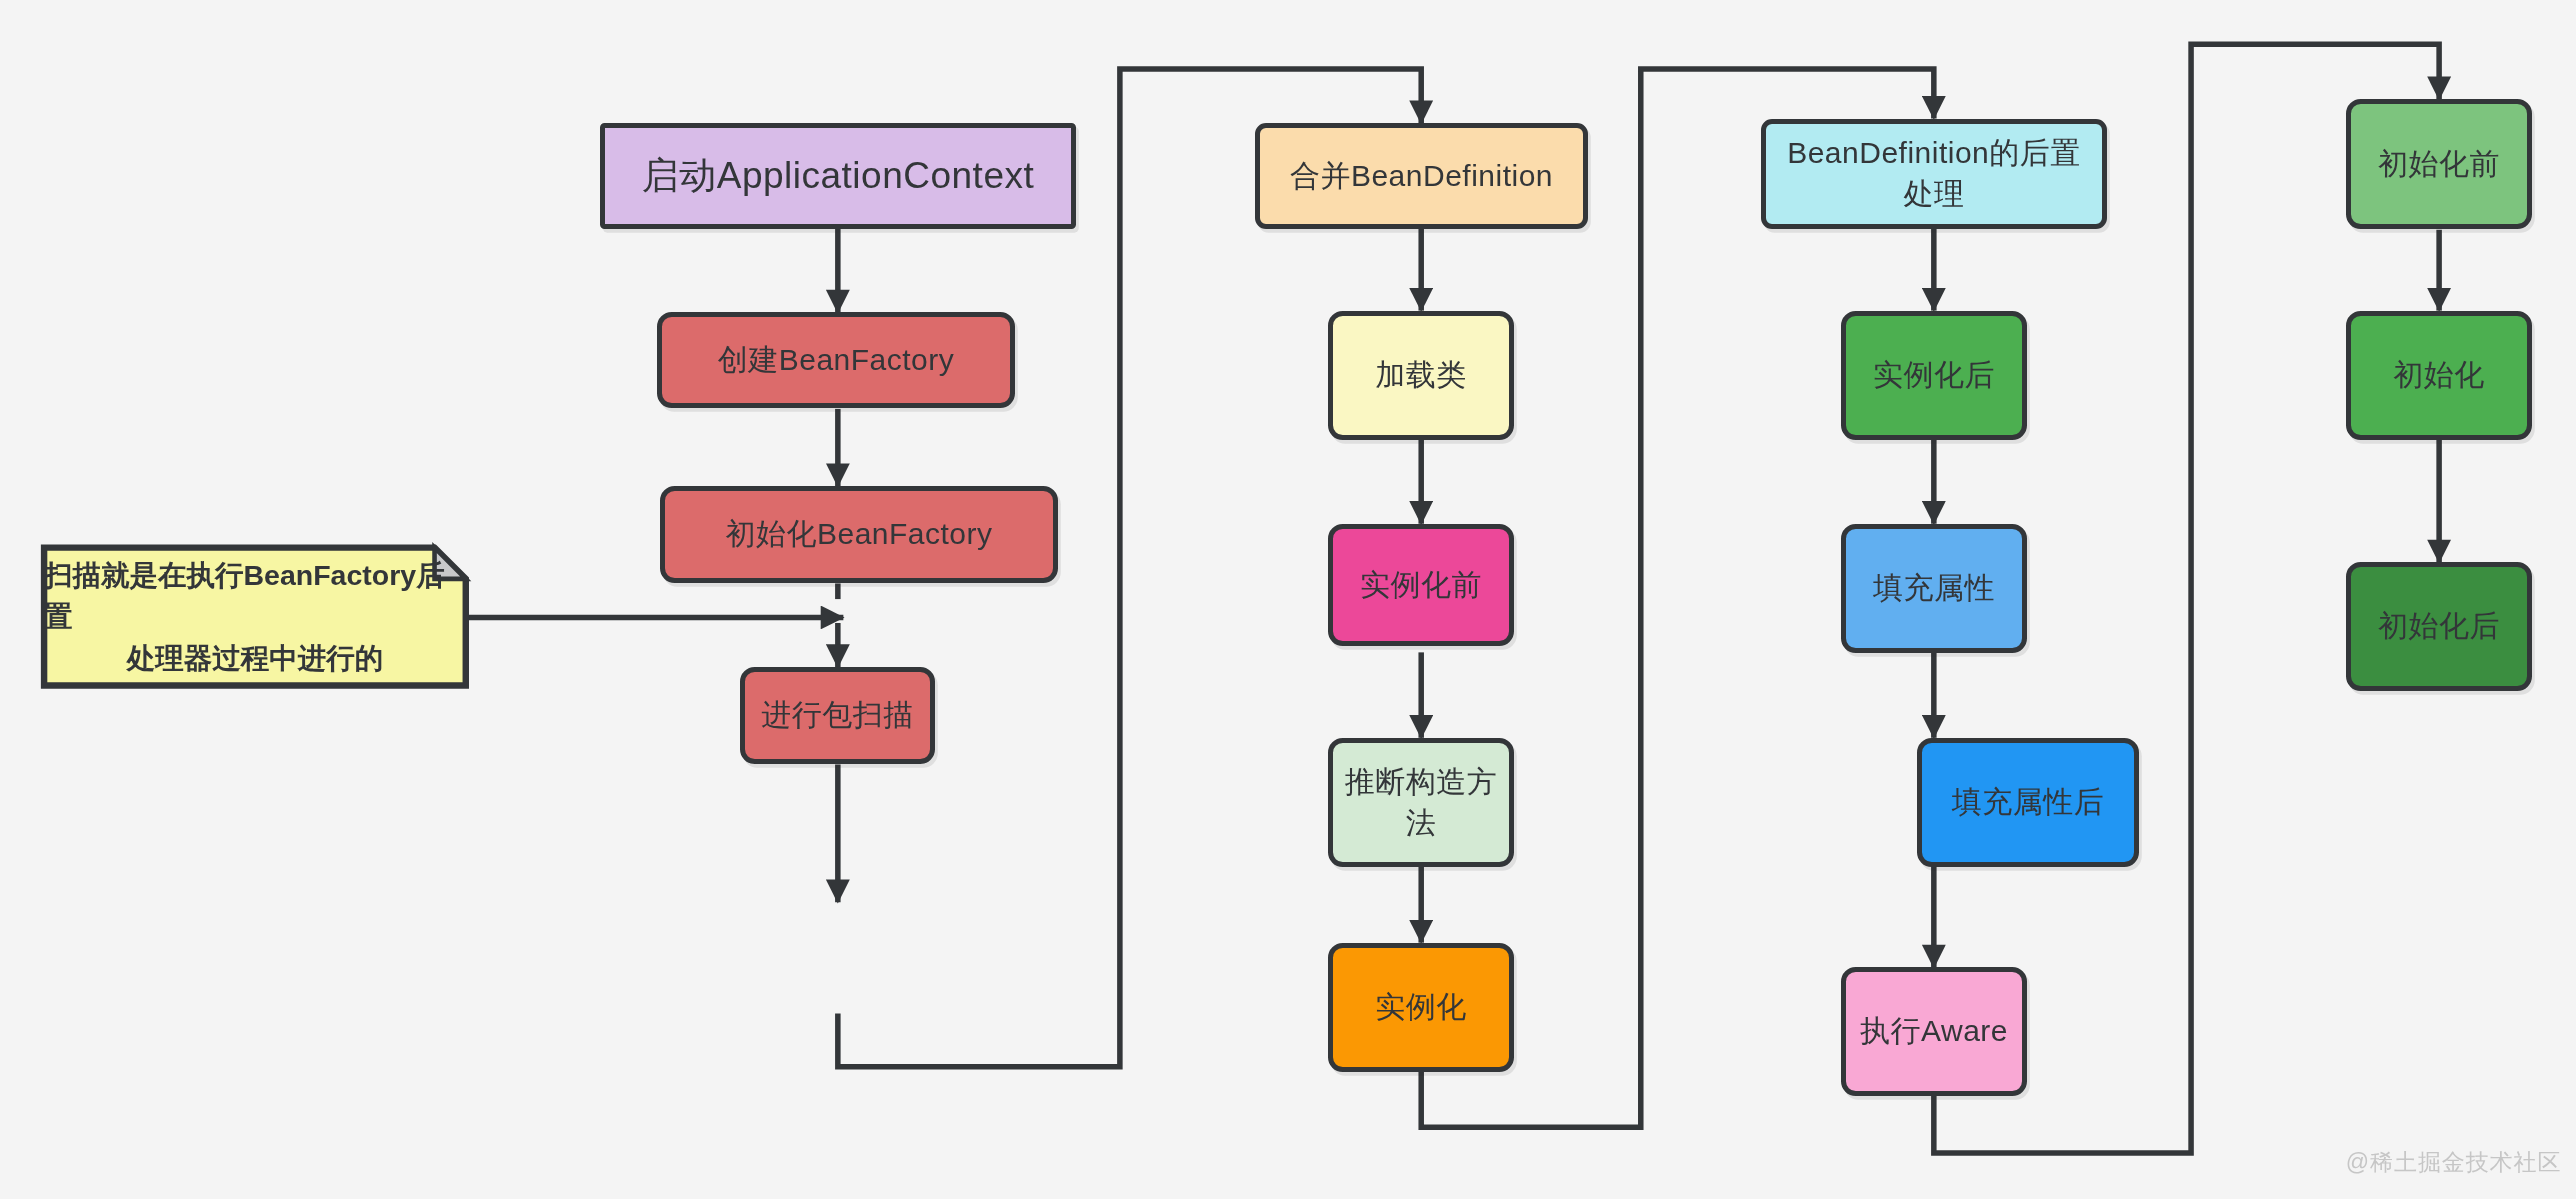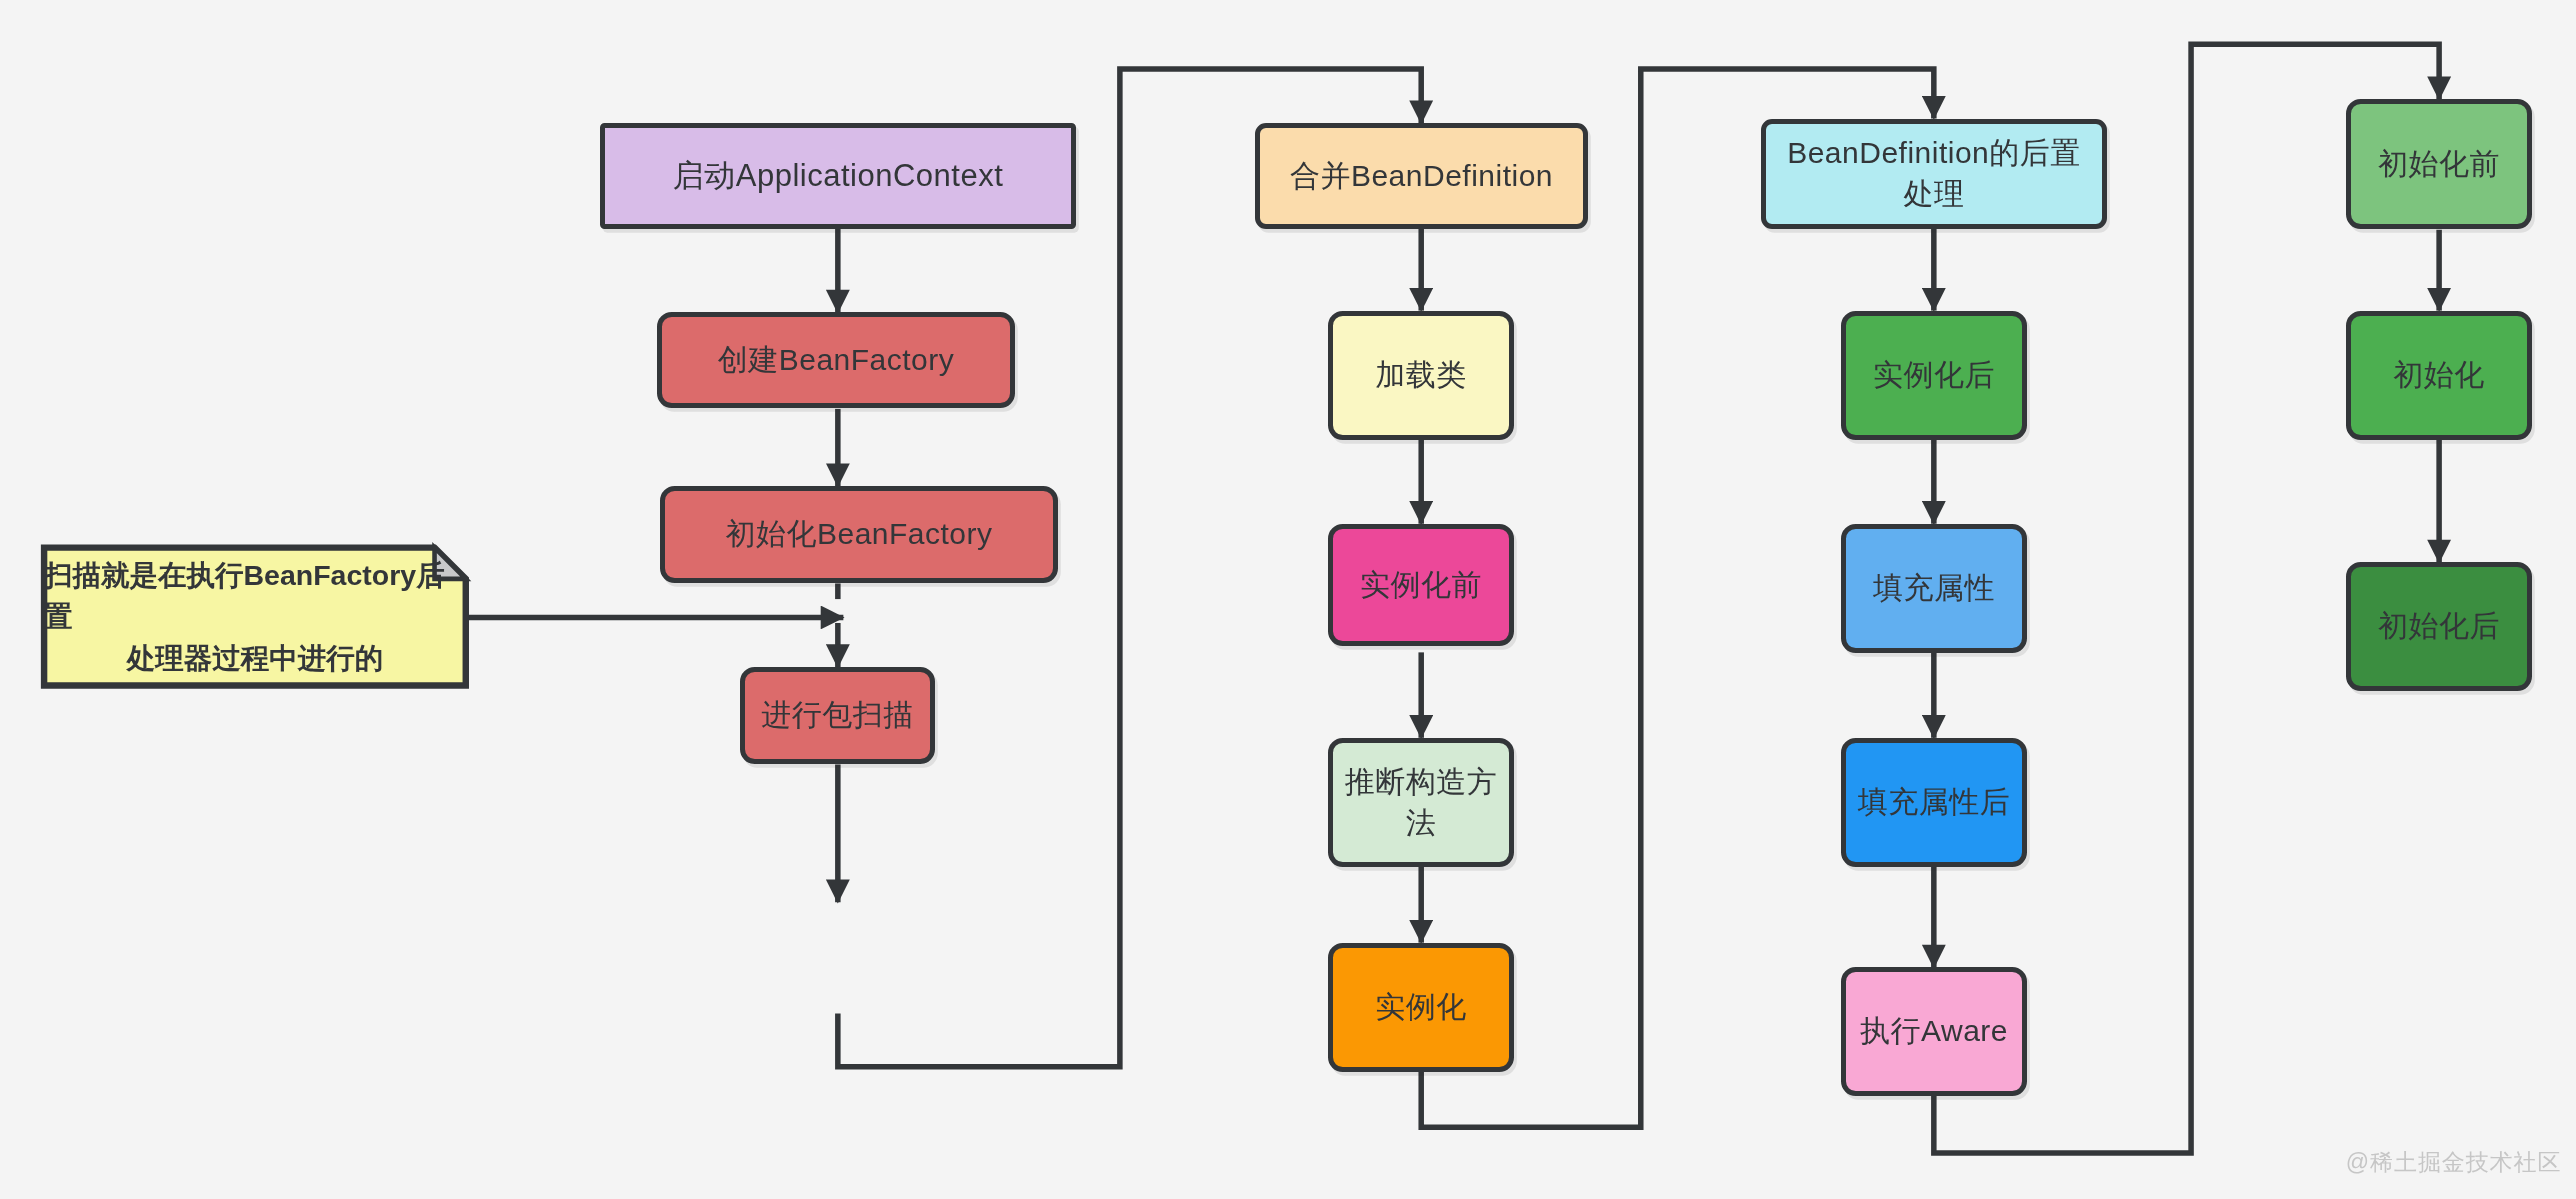--- a/index.html
+++ b/index.html
@@ -36,21 +36,21 @@
     text-align: center;
     font-size: 30px;
     font-weight: 500;
     letter-spacing: 0.5px;
     box-shadow: 2.8px 3.7px 0 rgba(40,40,40,0.10);
   }
   .node span { display: block; padding: 0 9.2px; }
   .node.r4  { border-radius: 4.6px; }
   .node.r10 { border-radius: 11px; }
   .node.r14 { border-radius: 14.7px; }
-  .node.big { font-size: 31px; }
+  .node.big { font-size: 37px; }
   #note-text {
     position: absolute;
     left: 44px;
     top: 548px;
     width: 422px;
     height: 138px;
     display: flex;
     flex-direction: column;
     align-items: center;
     justify-content: center;
@@ -150,21 +150,21 @@
 
   <div class="node r10" style="left: 1761px; top: 119px; width: 346px; height: 110px; background-color: rgb(178, 235, 242);">
     <span>BeanDefinition的后置处理</span>
   </div>
   <div class="node r14" style="left: 1841px; top: 311px; width: 186px; height: 129px; background-color: rgb(76, 175, 80);">
     <span>实例化后</span>
   </div>
   <div class="node r14" style="left: 1841px; top: 524px; width: 186px; height: 129px; background-color: rgb(97, 175, 240);">
     <span>填充属性</span>
   </div>
-  <div class="node r14" style="left: 1841px; top: 738px; width: 186px; height: 129px; background-color: rgb(33, 150, 243);">
+  <div class="node r14" style="left: 1917px; top: 738px; width: 222px; height: 129px; background-color: rgb(33, 150, 243);">
     <span>填充属性后</span>
   </div>
   <div class="node r14" style="left: 1841px; top: 967px; width: 186px; height: 129px; background-color: #f9a8d4;">
     <span>执行Aware</span>
   </div>
 
   <div class="node r14" style="left: 2346px; top: 99px; width: 186px; height: 130px; background-color: rgb(125, 196, 126);">
     <span>初始化前</span>
   </div>
   <div class="node r14" style="left: 2346px; top: 311px; width: 186px; height: 129px; background-color: rgb(76, 175, 80);">

